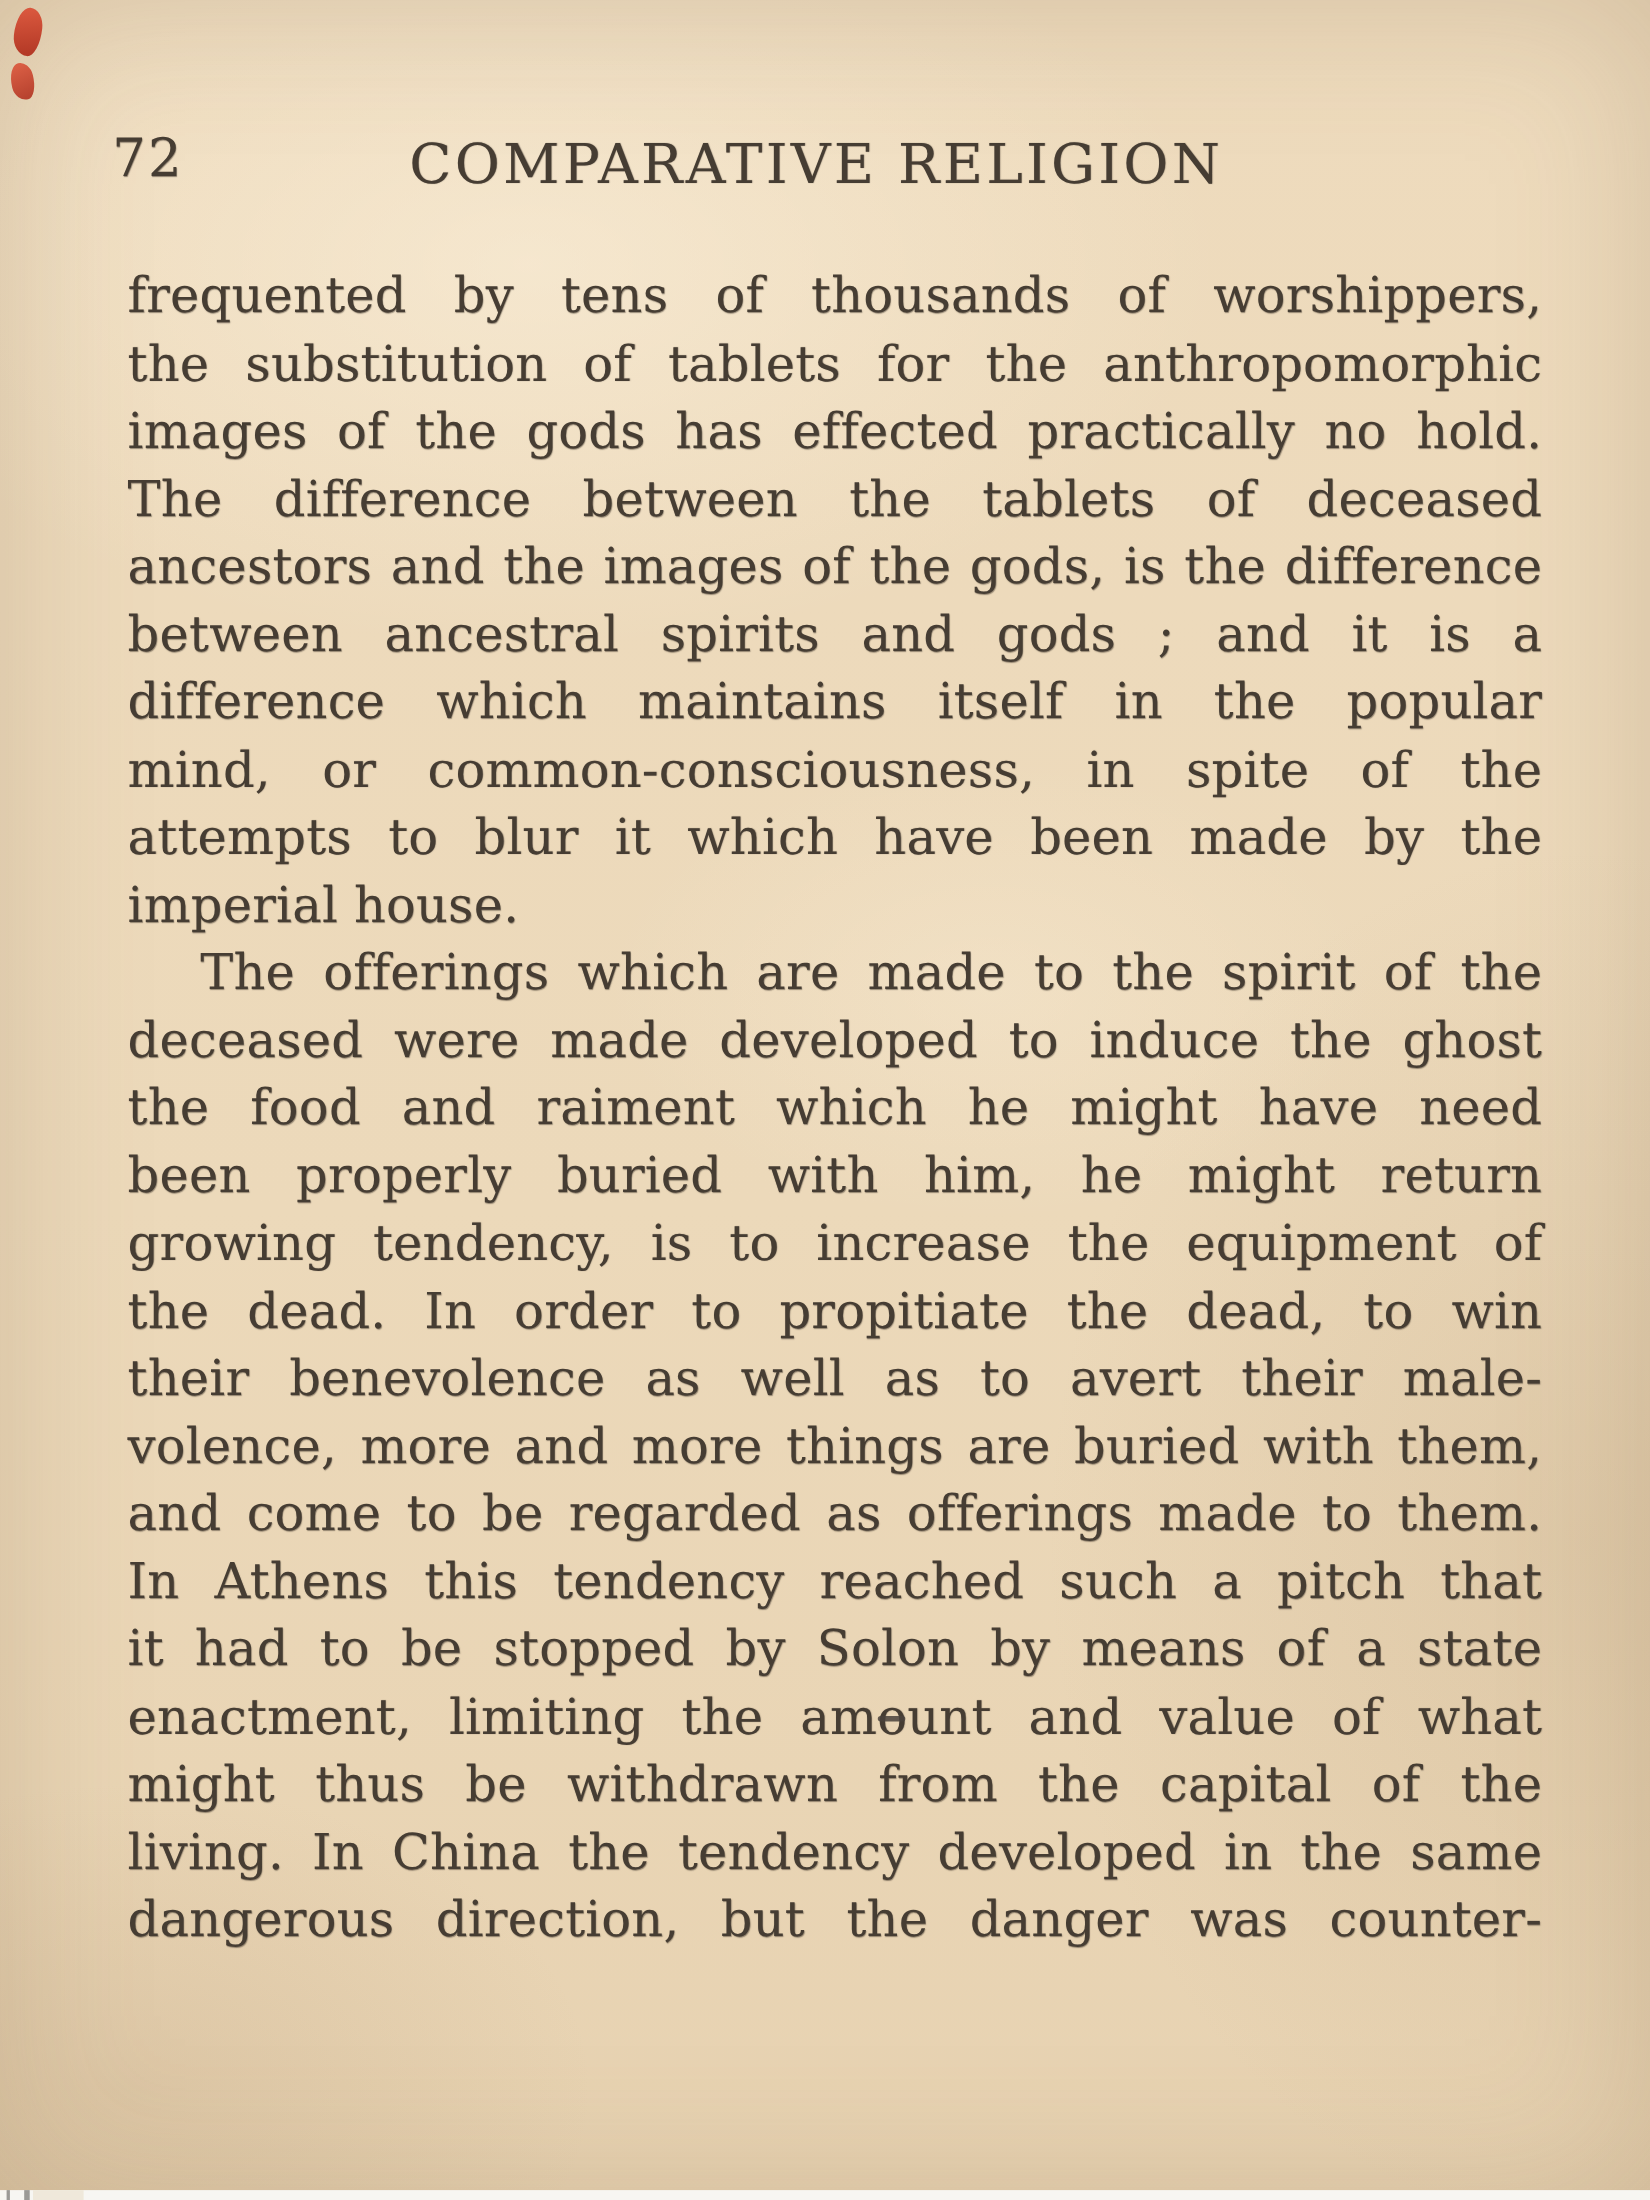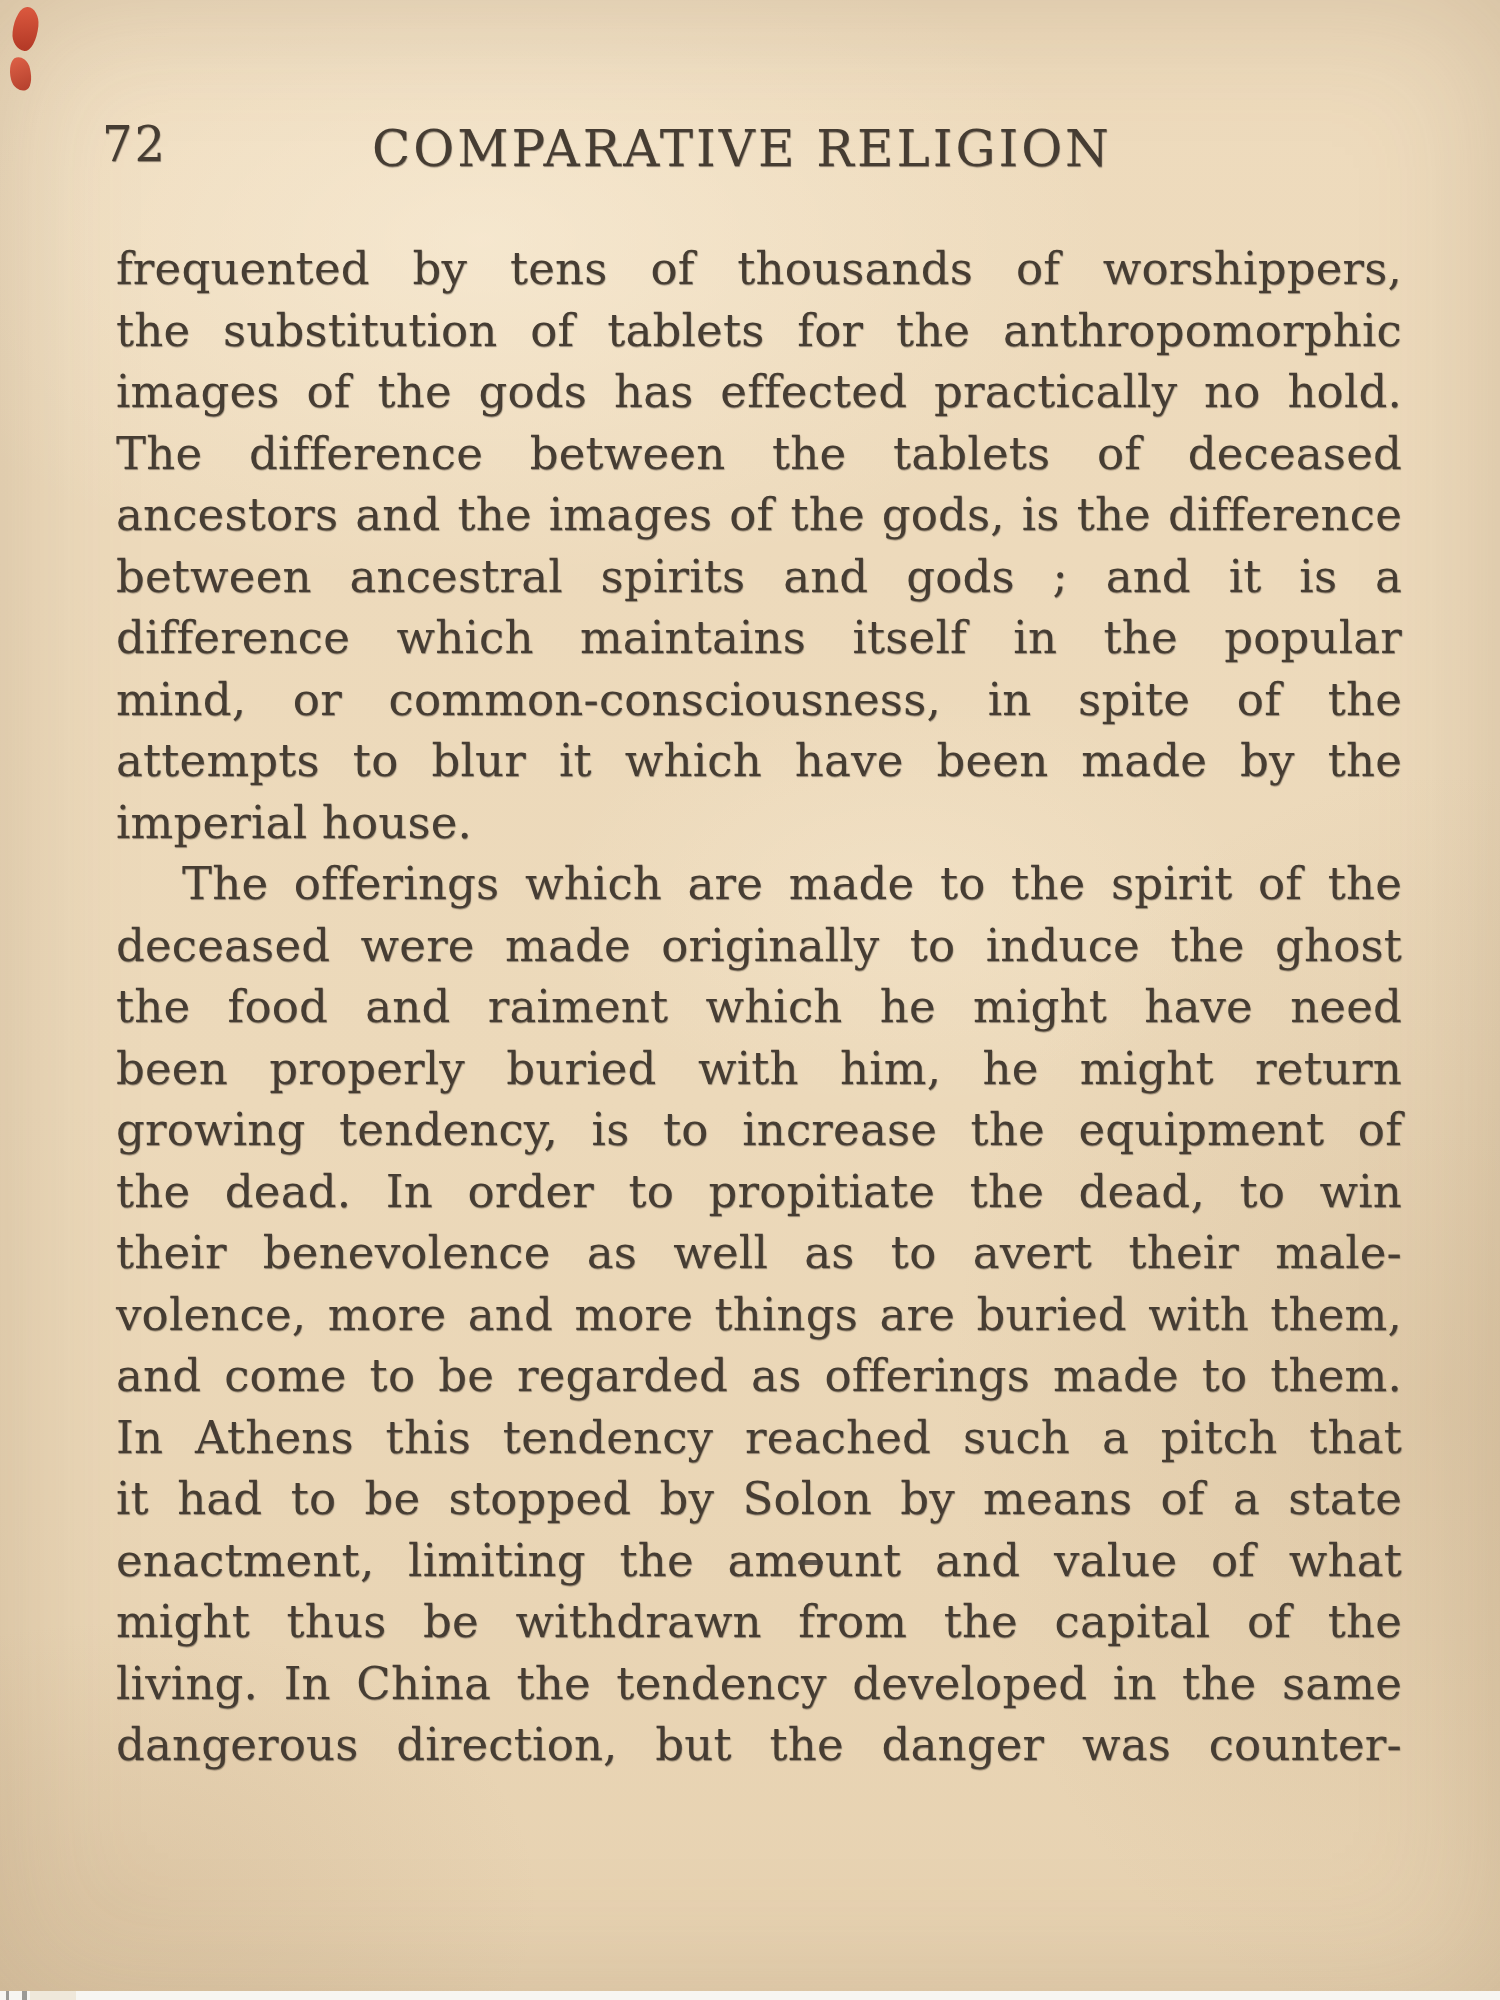--- a/index.html
+++ b/index.html
@@ -93,21 +93,21 @@
       <div class="ln">the substitution of tablets for the anthropomorphic</div>
       <div class="ln">images of the gods has effected practically no hold.</div>
       <div class="ln">The difference between the tablets of deceased</div>
       <div class="ln">ancestors and the images of the gods, is the difference</div>
       <div class="ln">between ancestral spirits and gods ; and it is a</div>
       <div class="ln">difference which maintains itself in the popular</div>
       <div class="ln">mind, or common-consciousness, in spite of the</div>
       <div class="ln">attempts to blur it which have been made by the</div>
       <div class="ln left">imperial house.</div>
       <div class="ln indent">The offerings which are made to the spirit of the</div>
-      <div class="ln">deceased were made originally to induce the ghost</div>
+      <div class="ln">deceased were made developed to induce the ghost</div>
       <div class="ln">the food and raiment which he might have need</div>
       <div class="ln">been properly buried with him, he might return</div>
       <div class="ln">growing tendency, is to increase the equipment of</div>
       <div class="ln">the dead. In order to propitiate the dead, to win</div>
       <div class="ln">their benevolence as well as to avert their male-</div>
       <div class="ln">volence, more and more things are buried with them,</div>
       <div class="ln">and come to be regarded as offerings made to them.</div>
       <div class="ln">In Athens this tendency reached such a pitch that</div>
       <div class="ln">it had to be stopped by Solon by means of a state</div>
       <div class="ln">enactment, limiting the amount and value of what</div>

